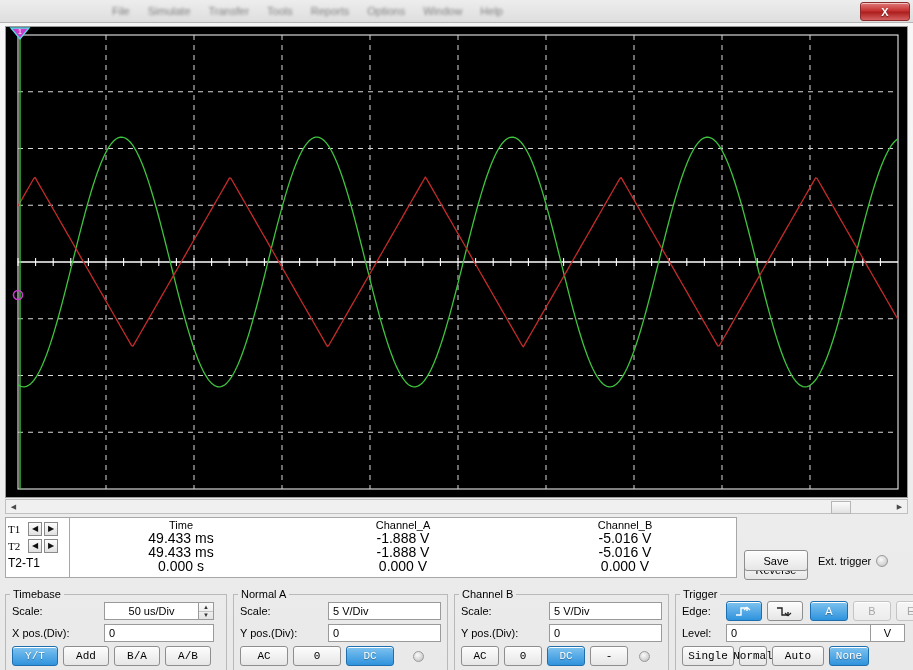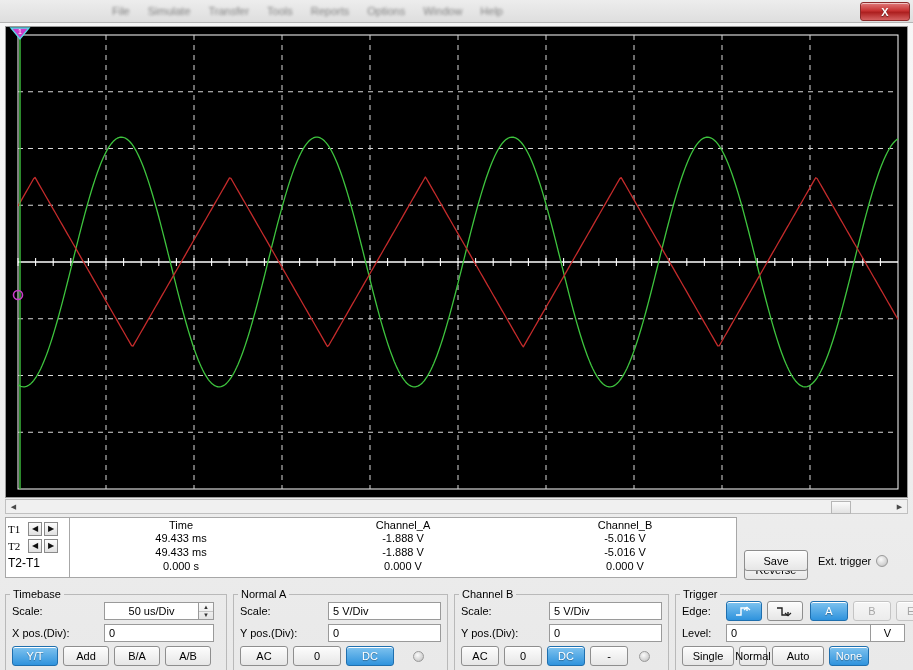--- a/index.html
+++ b/index.html
@@ -65,21 +65,21 @@
   .clabel{width:18px;font-size:11px;font-family:Liberation Serif, serif;}
   .cbtn{width:14px;height:14px;border:1px solid #8a8a8a;
     background:linear-gradient(#fcfcfc,#e1e1e1);
     display:flex;align-items:center;justify-content:center;
     font-size:8px;color:#111;cursor:pointer;box-sizing:border-box;}
   .t2t1{font-size:12px;padding-top:2px;}
   .tablecol{flex:1;padding:1px 0 0 0;}
   table.meas{border-collapse:collapse;width:100%;}
   table.meas th{font-weight:normal;font-size:11px;text-align:center;
     padding:0 6px;color:#000;}
-  table.meas td{font-size:11px;text-align:center;padding:0 6px;
+  table.meas td{font-size:14px;text-align:center;padding:0 6px;
     line-height:14px;color:#000;}
   .colTime{width:33%;}.colA{width:33%;}.colB{width:33%;}
 
   
   .sidebtns{position:absolute;left:744px;top:521px;width:164px;height:58px;}
   .bigbtn{width:64px;height:21px;border:1px solid #8e8e8e;border-radius:3px;
     background:linear-gradient(#fdfdfd,#e6e6e6);
     font-size:11px;cursor:pointer;display:flex;
     align-items:center;justify-content:center;box-sizing:border-box;
     box-shadow:inset 0 1px 0 #fff;}
@@ -100,21 +100,21 @@
   .plabel{font-size:11px;}
   .pinput{background:#fff;border:1px solid #9a9a9a;height:18px;
     font-size:11px;display:flex;align-items:center;padding:0 4px;
     box-sizing:border-box;color:#000;}
   .spin{width:15px;height:18px;border:1px solid #9a9a9a;border-left:none;
     background:linear-gradient(#fbfbfb,#e4e4e4);
     display:flex;flex-direction:column;box-sizing:border-box;cursor:pointer;}
   .spin div{flex:1;display:flex;align-items:center;justify-content:center;
     font-size:6px;color:#333;}
   .spin div:first-child{border-bottom:1px solid #c4c4c4;}
-  .btnrow{display:flex;align-items:center;gap:5px;padding:0 6px;height:24px;}
+  .btnrow{display:flex;align-items:center;gap:5px;padding:0 6px;height:24px;font-family:Liberation Mono, monospace;}
   .sbtn{height:20px;border:1px solid #8e8e8e;border-radius:3px;
     background:linear-gradient(#fdfdfd,#e6e6e6);
     font-size:11px;display:flex;align-items:center;justify-content:center;
     cursor:pointer;box-sizing:border-box;box-shadow:inset 0 1px 0 #fff;}
   .sbtn.on{background:linear-gradient(#7fc3ef,#2f93dd);
     border-color:#1f6fae;color:#fff;text-shadow:0 1px 1px rgba(0,0,0,.35);}
   .sbtn.off{color:#a6a6a6;background:linear-gradient(#f6f6f6,#ececec);
     border-color:#c4c4c4;}
 
   

